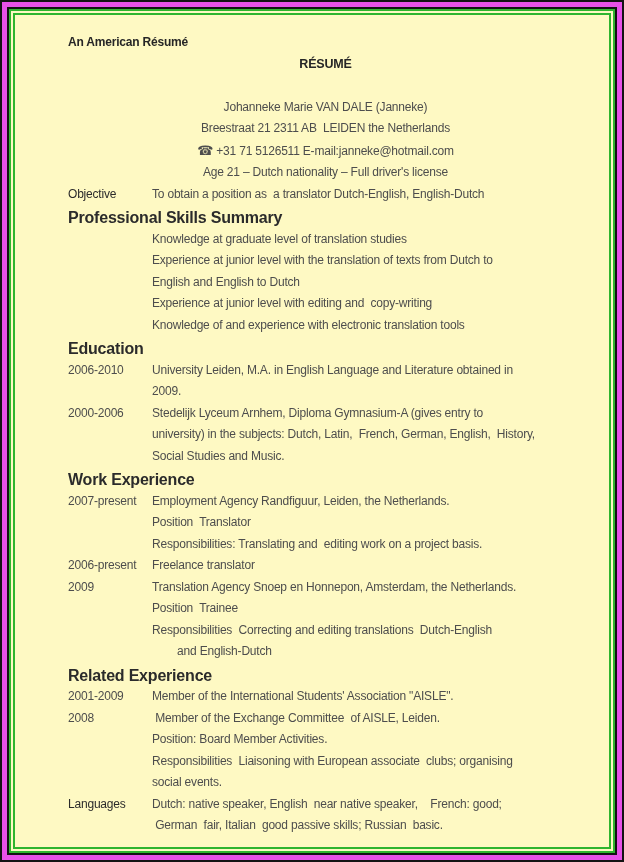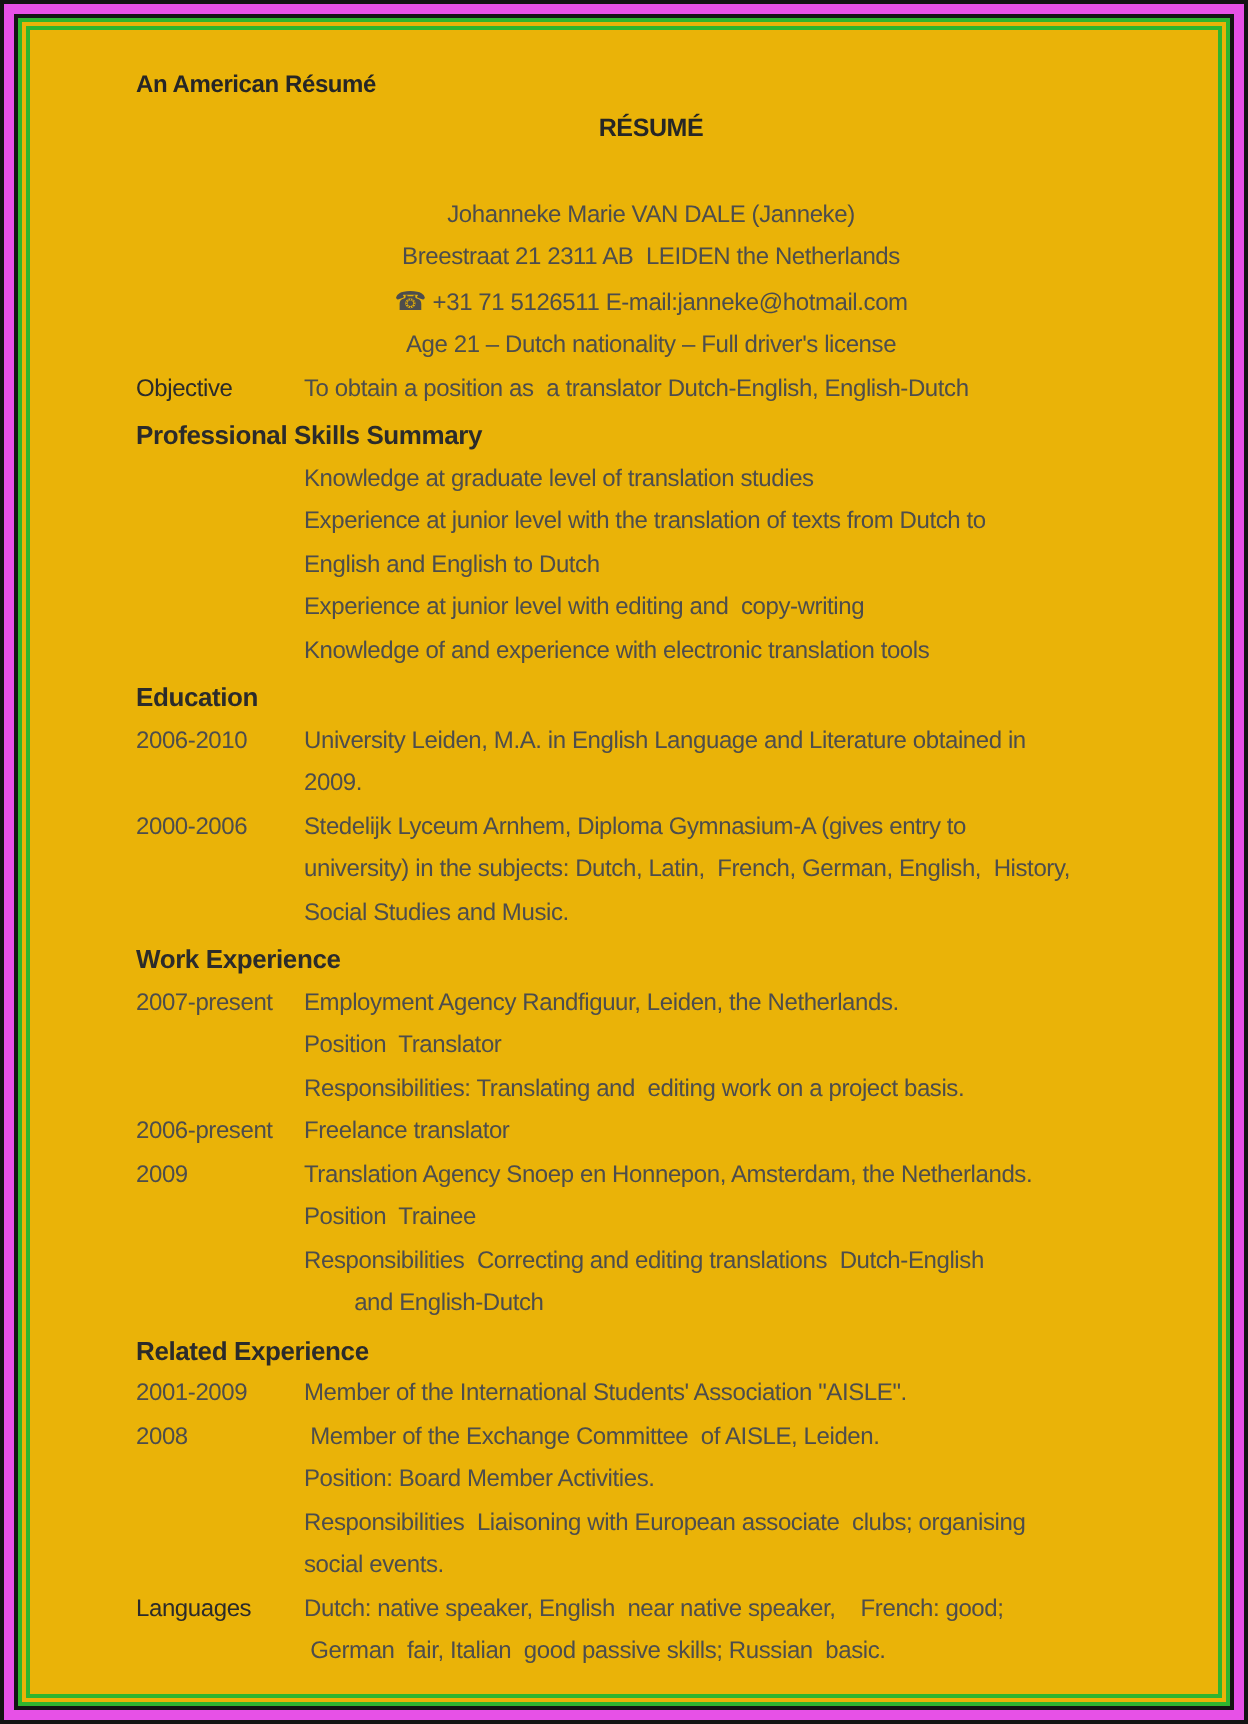--- a/index.html
+++ b/index.html
@@ -4,36 +4,36 @@
 <style>
   html,body{margin:0;padding:0;}
   body{
     width:624px;height:862px;background:#ffffff;
     font-family:"Liberation Sans",sans-serif;
   }
   
   .f1{width:624px;height:862px;box-sizing:border-box;border:2px solid #131313;}
   .f2{width:100%;height:100%;box-sizing:border-box;border:5px solid #e751e7;}
   .f3{width:100%;height:100%;box-sizing:border-box;border:2px solid #131313;}
-  .f4{width:100%;height:100%;box-sizing:border-box;border:6px double #2fb52f;background:#eab308;}
+  .f4{width:100%;height:100%;box-sizing:border-box;border:6px double #2fb52f;background:#fef9c3;}
   .page{
     width:100%;height:100%;box-sizing:border-box;
     padding:17px 0 0 53px;overflow:hidden;
     color:#4d4d4d;font-size:12px;line-height:21.5px;letter-spacing:-0.2px;
   }
   .line{white-space:pre;}
   .center{margin-left:-53px;text-align:center;padding-left:27px;}
   .doc-label{font-weight:bold;color:#262626;}
   .title{font-weight:bold;color:#262626;font-size:12.5px;}
   .spacer{height:21.5px;}
   .row{display:flex;align-items:flex-start;}
   .lbl{width:84px;flex:none;white-space:pre;}
   .lbl.bold{font-weight:normal;color:#2b2b2b;}
   .txt{white-space:pre;}
-  .heading{font-weight:bold;color:#2b2b2b;font-size:13px;margin-top:2px;white-space:pre;}
+  .heading{font-weight:bold;color:#2b2b2b;font-size:16px;margin-top:2px;white-space:pre;}
   .phone-icon{font-size:13px;}
 </style>
 </head>
 <body>
 
 <div class="f1">
  <div class="f2">
   <div class="f3">
    <div class="f4">
     <div class="page">

